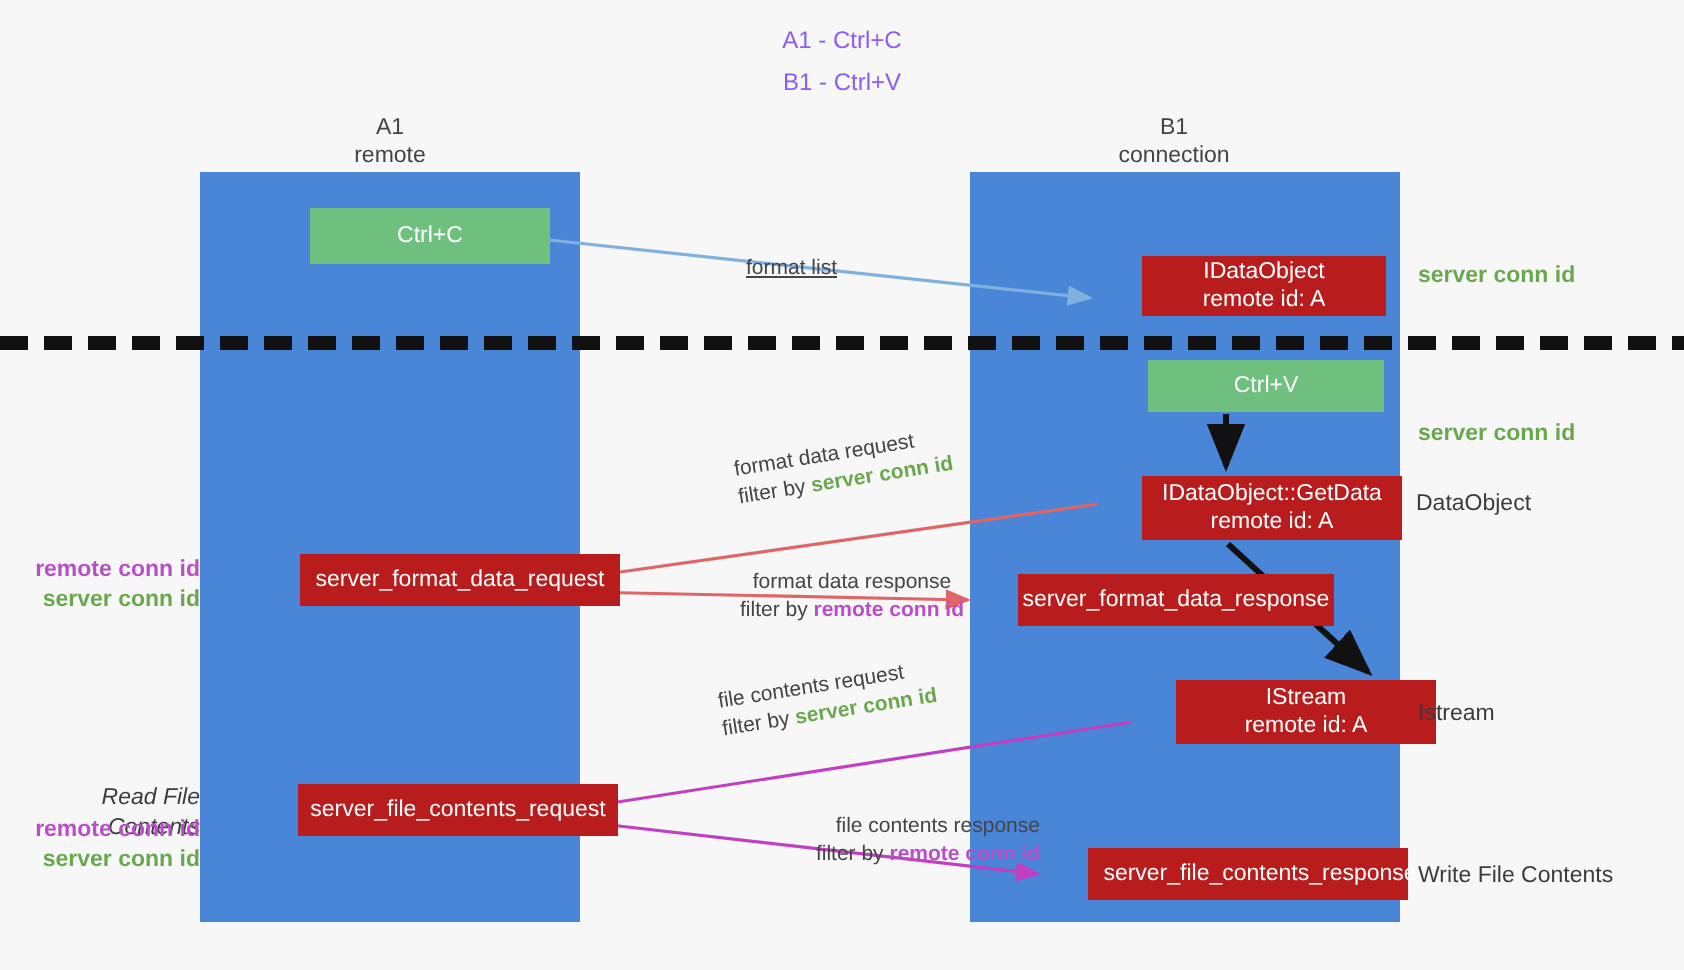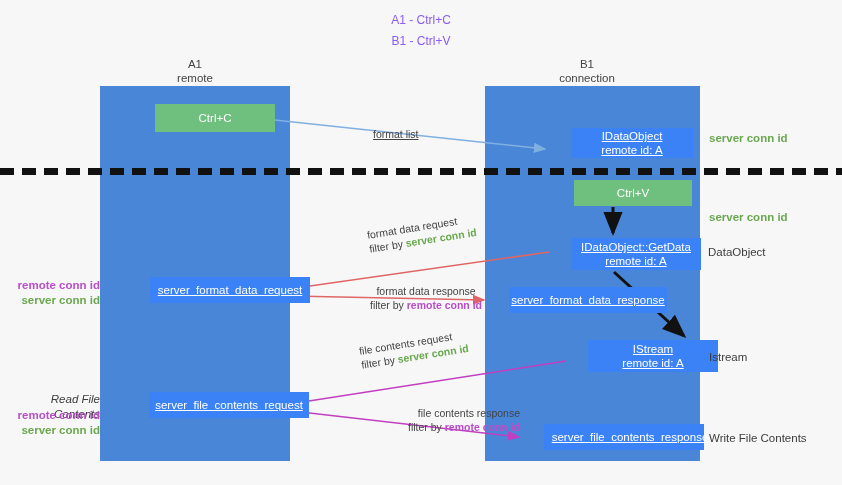--- a/index.html
+++ b/index.html
@@ -30,21 +30,21 @@
   #lane-a1{left:100px;top:86px;width:190px;height:375px;}
   #lane-b1{left:485px;top:86px;width:215px;height:375px;}
 
   
   .box{
     box-sizing:border-box;
     display:flex;align-items:center;justify-content:center;
     text-align:center;color:#fff;font-size:11.5px;line-height:14px;margin-left:20px;
   }
   .box.green{background:#6fc07f;}
-  .box.orange{background:#3b82f6;text-decoration:underline;}
+  .box.orange{background:#b91c1c;}
 
   #box-ctrlc{left:135px;top:104px;width:120px;height:28px;}
   #box-idataobject{left:551px;top:128px;width:122px;height:30px;}
   #box-ctrlv{left:554px;top:180px;width:118px;height:26px;}
   #box-getdata{left:551px;top:238px;width:130px;height:32px;}
   #box-istream{left:568px;top:340px;width:130px;height:32px;}
   #box-fmt-req{left:130px;top:277px;width:160px;height:26px;text-align:center;}
   #box-fmt-resp{left:489px;top:287px;width:158px;height:26px;}
   #box-file-req{left:129px;top:392px;width:160px;height:26px;}
   #box-file-resp{left:524px;top:424px;width:160px;height:26px;padding-left:12px;}

